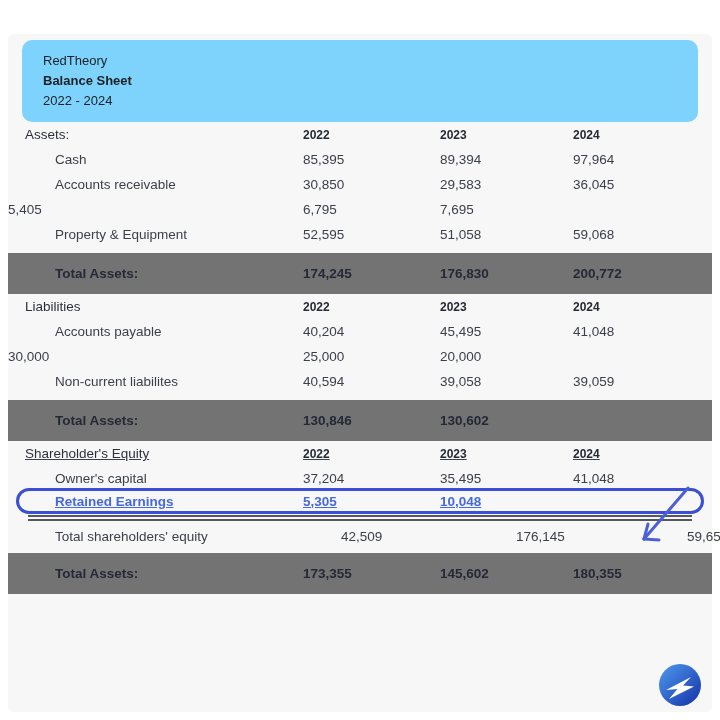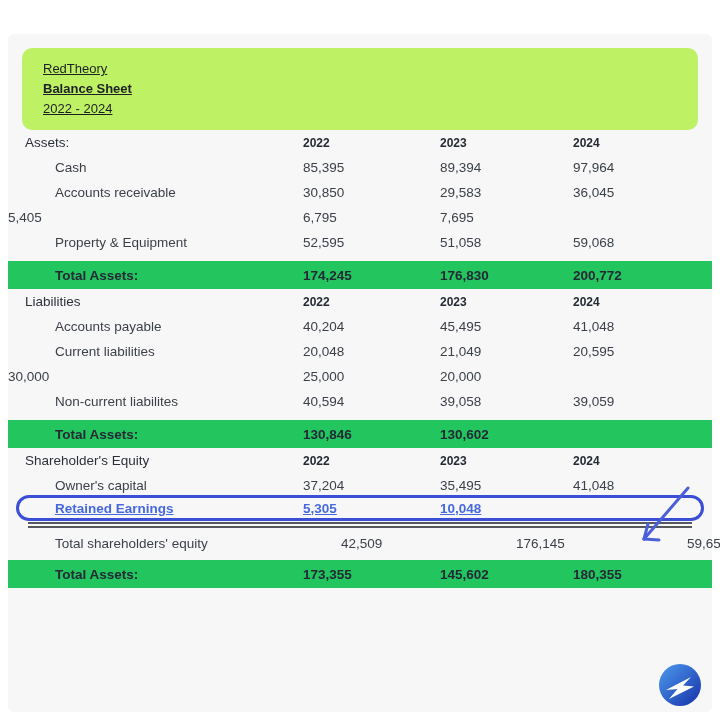--- a/index.html
+++ b/index.html
@@ -11,56 +11,55 @@
     overflow:hidden;
     color:#3c4148;
   }
   .card {
     position:absolute;
     top:34px; left:8px; right:8px; bottom:8px;
     background:#f7f7f8;
     border-radius:6px;
   }
   .header-box {
-    margin:14px 14px 0 14px;
+    margin:6px 14px 0 14px;
     height:82px;
-    background:#bef264;
+    background:#7dd3fc;
     border-radius:10px;
     padding:10px 21px;
     display:flex;
     flex-direction:column;
     justify-content:center;
     font-size:13px;
     line-height:20px;
     color:#1d2025;
-    text-decoration:underline;
   }
   .header-box .bold { font-weight:bold; }
   .row {
     display:grid;
     grid-template-columns:295px 137px 133px 1fr;
     align-items:center;
     height:25px;
     font-size:13.5px;
   }
   .row .label { padding-left:47px; }
   .row.section-head { margin-top:0; }
   .row.section-head .label { padding-left:17px; color:#2c3038; }
   .row.section-head .num { font-weight:bold; font-size:12px; color:#262b33; }
   .num { color:#3c4148; }
   .total-band {
     margin-top:6px;
-    height:28px;
-    background:#22c55e;
+    height:41px;
+    background:#737373;
     font-weight:bold;
     color:#242936;
   }
   .total-band .num { font-weight:bold; color:#242936; }
   .mt23 { margin-top:23px; }
-  .mt17 { margin-top:17px; }
+  .mt17 { margin-top:17px;text-decoration:underline; }
   .mt12 { margin-top:12px; }
   .retained-row {
     position:relative;
     height:20px;
     font-weight:bold;
     color:#4668df;
     text-decoration:underline;
   }
   .retained-row .num { font-weight:bold; color:#4668df; }
   .capsule-outline {
@@ -141,26 +140,20 @@
     <div class="label">Liabilities</div>
     <div class="num">2022</div>
     <div class="num">2023</div>
     <div class="num">2024</div>
   </div>
   <div class="row">
     <div class="label">Accounts payable</div>
     <div class="num">40,204</div>
     <div class="num">45,495</div>
     <div class="num">41,048</div>
-  </div>
-  <div class="row">
-    <div class="label">Current liabilities</div>
-    <div class="num">20,048</div>
-    <div class="num">21,049</div>
-    <div class="num">20,595</div>
   </div>
   <div class="row">
     <div class="num">30,000</div>
     <div class="num">25,000</div>
     <div class="num">20,000</div>
   </div>
   <div class="row">
     <div class="label">Non-current liabilites</div>
     <div class="num">40,594</div>
     <div class="num">39,058</div>

